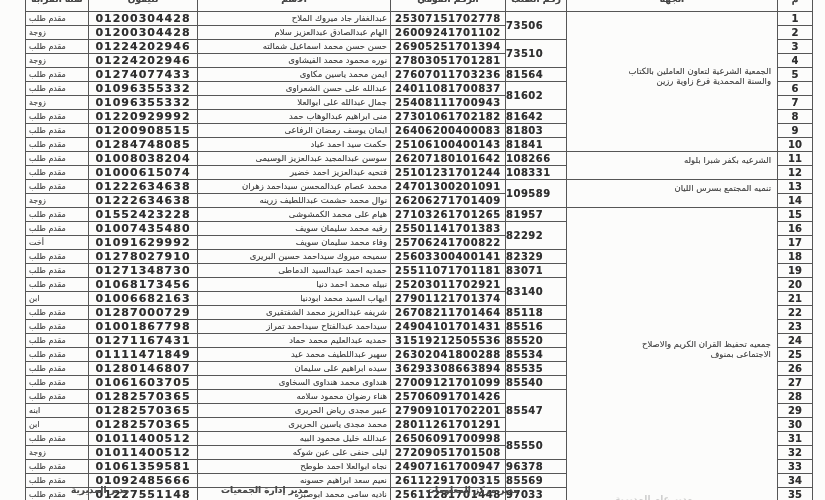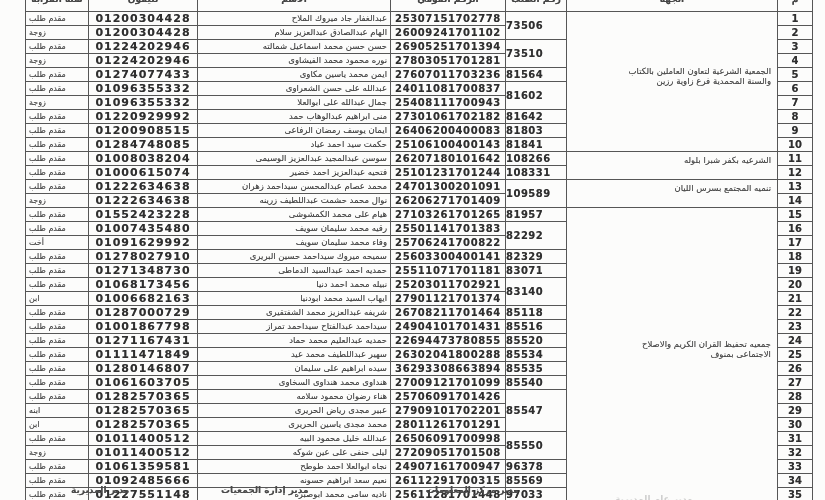--- a/index.html
+++ b/index.html
@@ -245,21 +245,21 @@
           <td class="c-no">23</td>
           <td class="c-file">85516</td>
           <td class="c-nid">24904101701431</td>
           <td class="c-name">سيداحمد عبدالفتاح سيداحمد تمراز</td>
           <td class="c-phone">01001867798</td>
           <td class="c-rel">مقدم طلب</td>
         </tr>
         <tr>
           <td class="c-no">24</td>
           <td class="c-file">85520</td>
-          <td class="c-nid">22694473780855</td>
+          <td class="c-nid">31519212505536</td>
           <td class="c-name">حمديه عبدالعليم محمد حماد</td>
           <td class="c-phone">01271167431</td>
           <td class="c-rel">مقدم طلب</td>
         </tr>
         <tr>
           <td class="c-no">25</td>
           <td class="c-file">85534</td>
           <td class="c-nid">26302041800288</td>
           <td class="c-name">سهير عبداللطيف محمد عيد</td>
           <td class="c-phone">01111471849</td>

